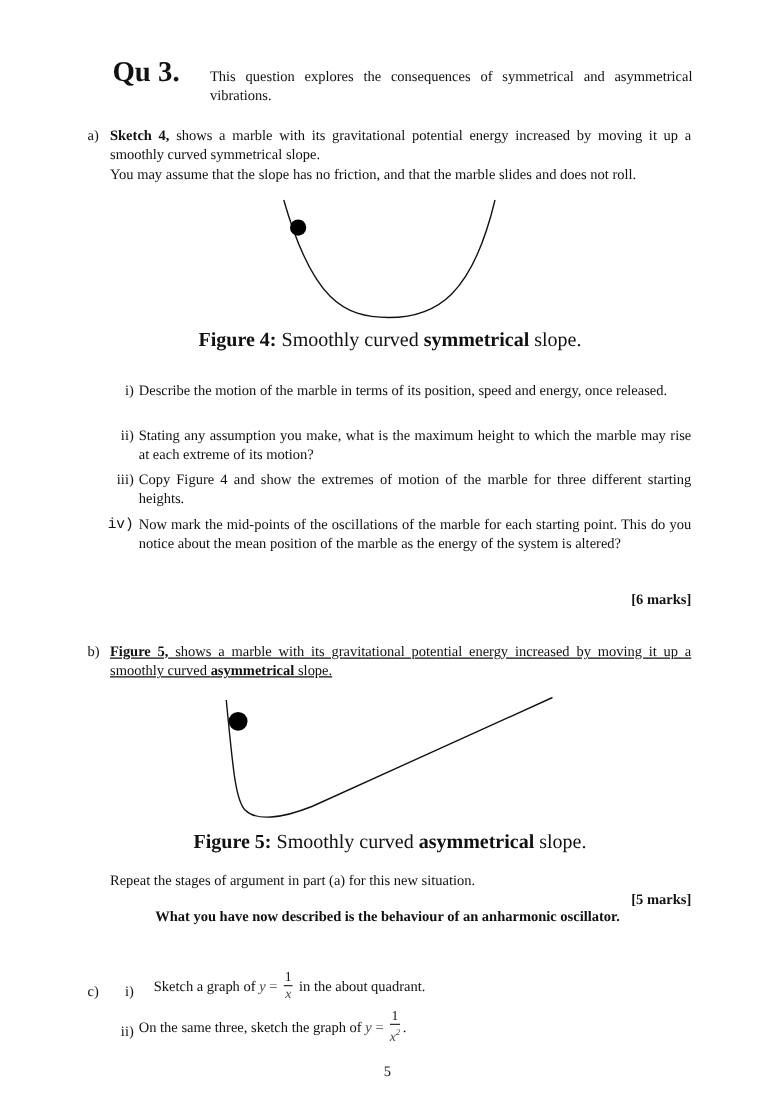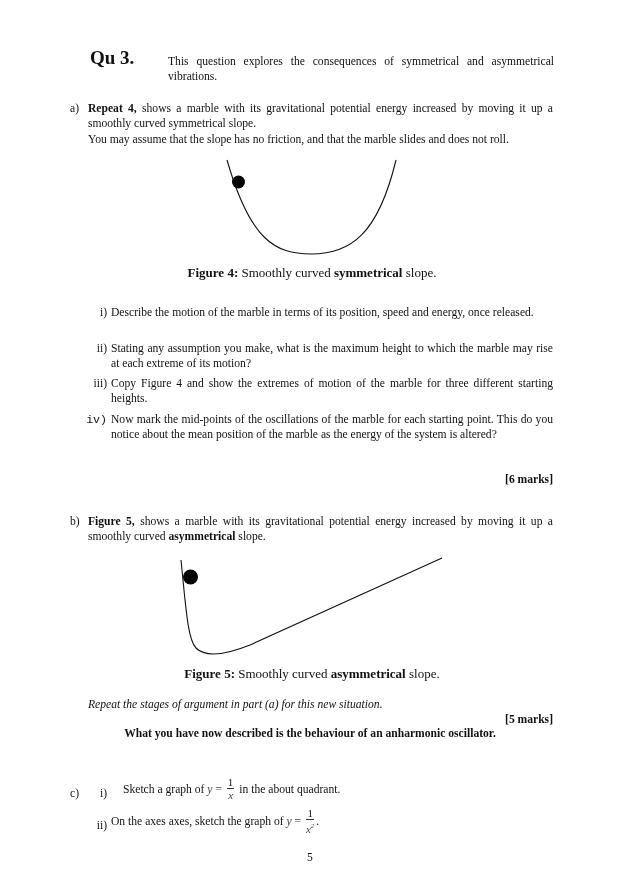--- a/index.html
+++ b/index.html
@@ -1,45 +1,45 @@
 <!DOCTYPE html>
 <html><head>
   <meta charset="utf-8">
   <style>
     html, body { margin: 0; padding: 0; background: #ffffff; }
     body {
       width: 624px; height: 879px; position: relative; overflow: hidden;
       font-family: "Liberation Serif", serif; color: #111; font-size: 11.6px; line-height: 15px;
     }
     .abs { position: absolute; }
-    .qnum { left: 90px; top: 50px; font-size: 19px; font-weight: bold; }
+    .qnum { left: 90px; top: 50px; font-size: 23px; font-weight: bold; }
     .intro { left: 168px; top: 54px; width: 386px; text-align: justify; }
     .part-label { position: absolute; }
     .para { position: absolute; text-align: justify; }
     b { font-weight: bold; }
-    .caption { position: absolute; font-size: 13px; text-align: center; }
+    .caption { position: absolute; font-size: 16px; text-align: center; }
     .sub-label { position: absolute; text-align: right; width: 28px; }
     .sub-text { position: absolute; text-align: justify; width: 442px; left: 111px; }
     .marks { position: absolute; right: 71px; font-weight: bold; }
     .math { font-family: "Liberation Serif", serif; font-style: italic; color: #444; }
     .frac { display: inline-block; vertical-align: middle; text-align: center; margin: 0 2px; font-style: italic; }
     .frac .num { display: block; font-style: normal; font-size: 11px; line-height: 11px; padding: 0 1px; border-bottom: 1px solid #333; }
     .frac .den { display: block; font-size: 11px; line-height: 12px; color: #444; }
     sup { font-size: 7px; }
     svg { position: absolute; left: 0; top: 0; }
     .pagenum { left: 307px; top: 850px; }
   </style>
 </head>
 <body>
 
 <div class="abs qnum">Qu 3.</div>
 <div class="abs intro">This question explores the consequences of symmetrical and asymmetrical vibrations.</div>
 
 <div class="part-label" style="left:70px; top:101px;">a)</div>
-<div class="para" style="left:88px; top:101px; width:465px;"><b>Repeat 4,</b><span> shows a marble with its gravitational potential energy increased by moving it up a smoothly curved symmetrical slope.</span></div>
+<div class="para" style="left:88px; top:101px; width:465px;"><b>Sketch 4,</b><span> shows a marble with its gravitational potential energy increased by moving it up a smoothly curved symmetrical slope.</span></div>
 <div class="para" style="left:88px; top:132px; width:470px; text-align:left;">You may assume that the slope has no friction, and that the marble slides and does not roll.</div>
 
 <svg width="624" height="879" style="pointer-events:none;">
   <path d="M 227 160 C 250 240, 275 254, 311 254 C 350 254, 378 235, 396 160" fill="none" stroke="#111" stroke-width="1.1"></path>
   <circle cx="238.5" cy="182" r="6.5" fill="#000"></circle>
   <path d="M 181 560 C 186 610, 188 640, 196 648 C 205 657, 225 655, 250 645 L 442 558" fill="none" stroke="#111" stroke-width="1.1"></path>
   <circle cx="190.5" cy="577" r="7.5" fill="#000"></circle>
 </svg>
 
 <div class="caption" style="left:150px; top:265px; width:324px;"><b>Figure 4:</b><span> Smoothly curved </span><b>symmetrical</b><span> slope.</span></div>
@@ -52,34 +52,34 @@
 
 <div class="sub-label" style="left:79px; top:376px;">iii)</div>
 <div class="sub-text" style="top:376px;">Copy Figure 4 and show the extremes of motion of the marble for three different starting heights.</div>
 
 <div class="sub-label" style="left:79px; top:412px;font-family:Liberation Mono, monospace;">iv)</div>
 <div class="sub-text" style="top:412px;">Now mark the mid-points of the oscillations of the marble for each starting point. This do you notice about the mean position of the marble as the energy of the system is altered?</div>
 
 <div class="marks" style="top:472px;">[6 marks]</div>
 
 <div class="part-label" style="left:70px; top:514px;">b)</div>
-<div class="para" style="left:88px; top:514px; width:465px;"><b>Figure 5,</b><span> shows a marble with its gravitational potential energy increased by moving it up a smoothly curved </span><b>asymmetrical</b><span> slope.</span></div>
+<div class="para" style="left:88px; top:514px; width:465px;text-decoration:underline;"><b>Figure 5,</b><span> shows a marble with its gravitational potential energy increased by moving it up a smoothly curved </span><b>asymmetrical</b><span> slope.</span></div>
 
 <div class="caption" style="left:150px; top:666px; width:324px;"><b>Figure 5:</b><span> Smoothly curved </span><b>asymmetrical</b><span> slope.</span></div>
 
-<div class="para" style="left:88px; top:697px; width:465px; text-align:left;font-style:italic;">Repeat the stages of argument in part (a) for this new situation.</div>
+<div class="para" style="left:88px; top:697px; width:465px; text-align:left;">Repeat the stages of argument in part (a) for this new situation.</div>
 <div class="marks" style="top:712px;">[5 marks]</div>
 
 <div class="para" style="left:70px; top:726px; width:480px; text-align:center;font-weight:bold;">What you have now described is the behaviour of an anharmonic oscillator.</div>
 
 <div class="part-label" style="left:70px; top:786px;">c)</div>
 
 <div class="sub-label" style="left:79px; top:786px;">i)</div>
 <div class="abs" style="left:111px; top:777px; line-height:15px;margin-left:12px;">
   <span style="vertical-align:middle;">Sketch a graph of </span><span class="math" style="vertical-align:middle;">y</span><span style="vertical-align:middle; color:#444;"> = </span><span class="frac"><span class="num">1</span><span class="den">x</span></span><span style="vertical-align:middle;"> in the about quadrant.</span>
 </div>
 
 <div class="sub-label" style="left:79px; top:818px;">ii)</div>
 <div class="abs" style="left:111px; top:808px; line-height:15px;">
-  <span style="vertical-align:middle;">On the axes axes, sketch the graph of </span><span class="math" style="vertical-align:middle;">y</span><span style="vertical-align:middle; color:#444;"> = </span><span class="frac"><span class="num">1</span><span class="den"><span>x</span><sup>2</sup></span></span><span style="vertical-align:middle;">.</span>
+  <span style="vertical-align:middle;">On the same three, sketch the graph of </span><span class="math" style="vertical-align:middle;">y</span><span style="vertical-align:middle; color:#444;"> = </span><span class="frac"><span class="num">1</span><span class="den"><span>x</span><sup>2</sup></span></span><span style="vertical-align:middle;">.</span>
 </div>
 
 <div class="abs pagenum">5</div>
 
 </body></html>

